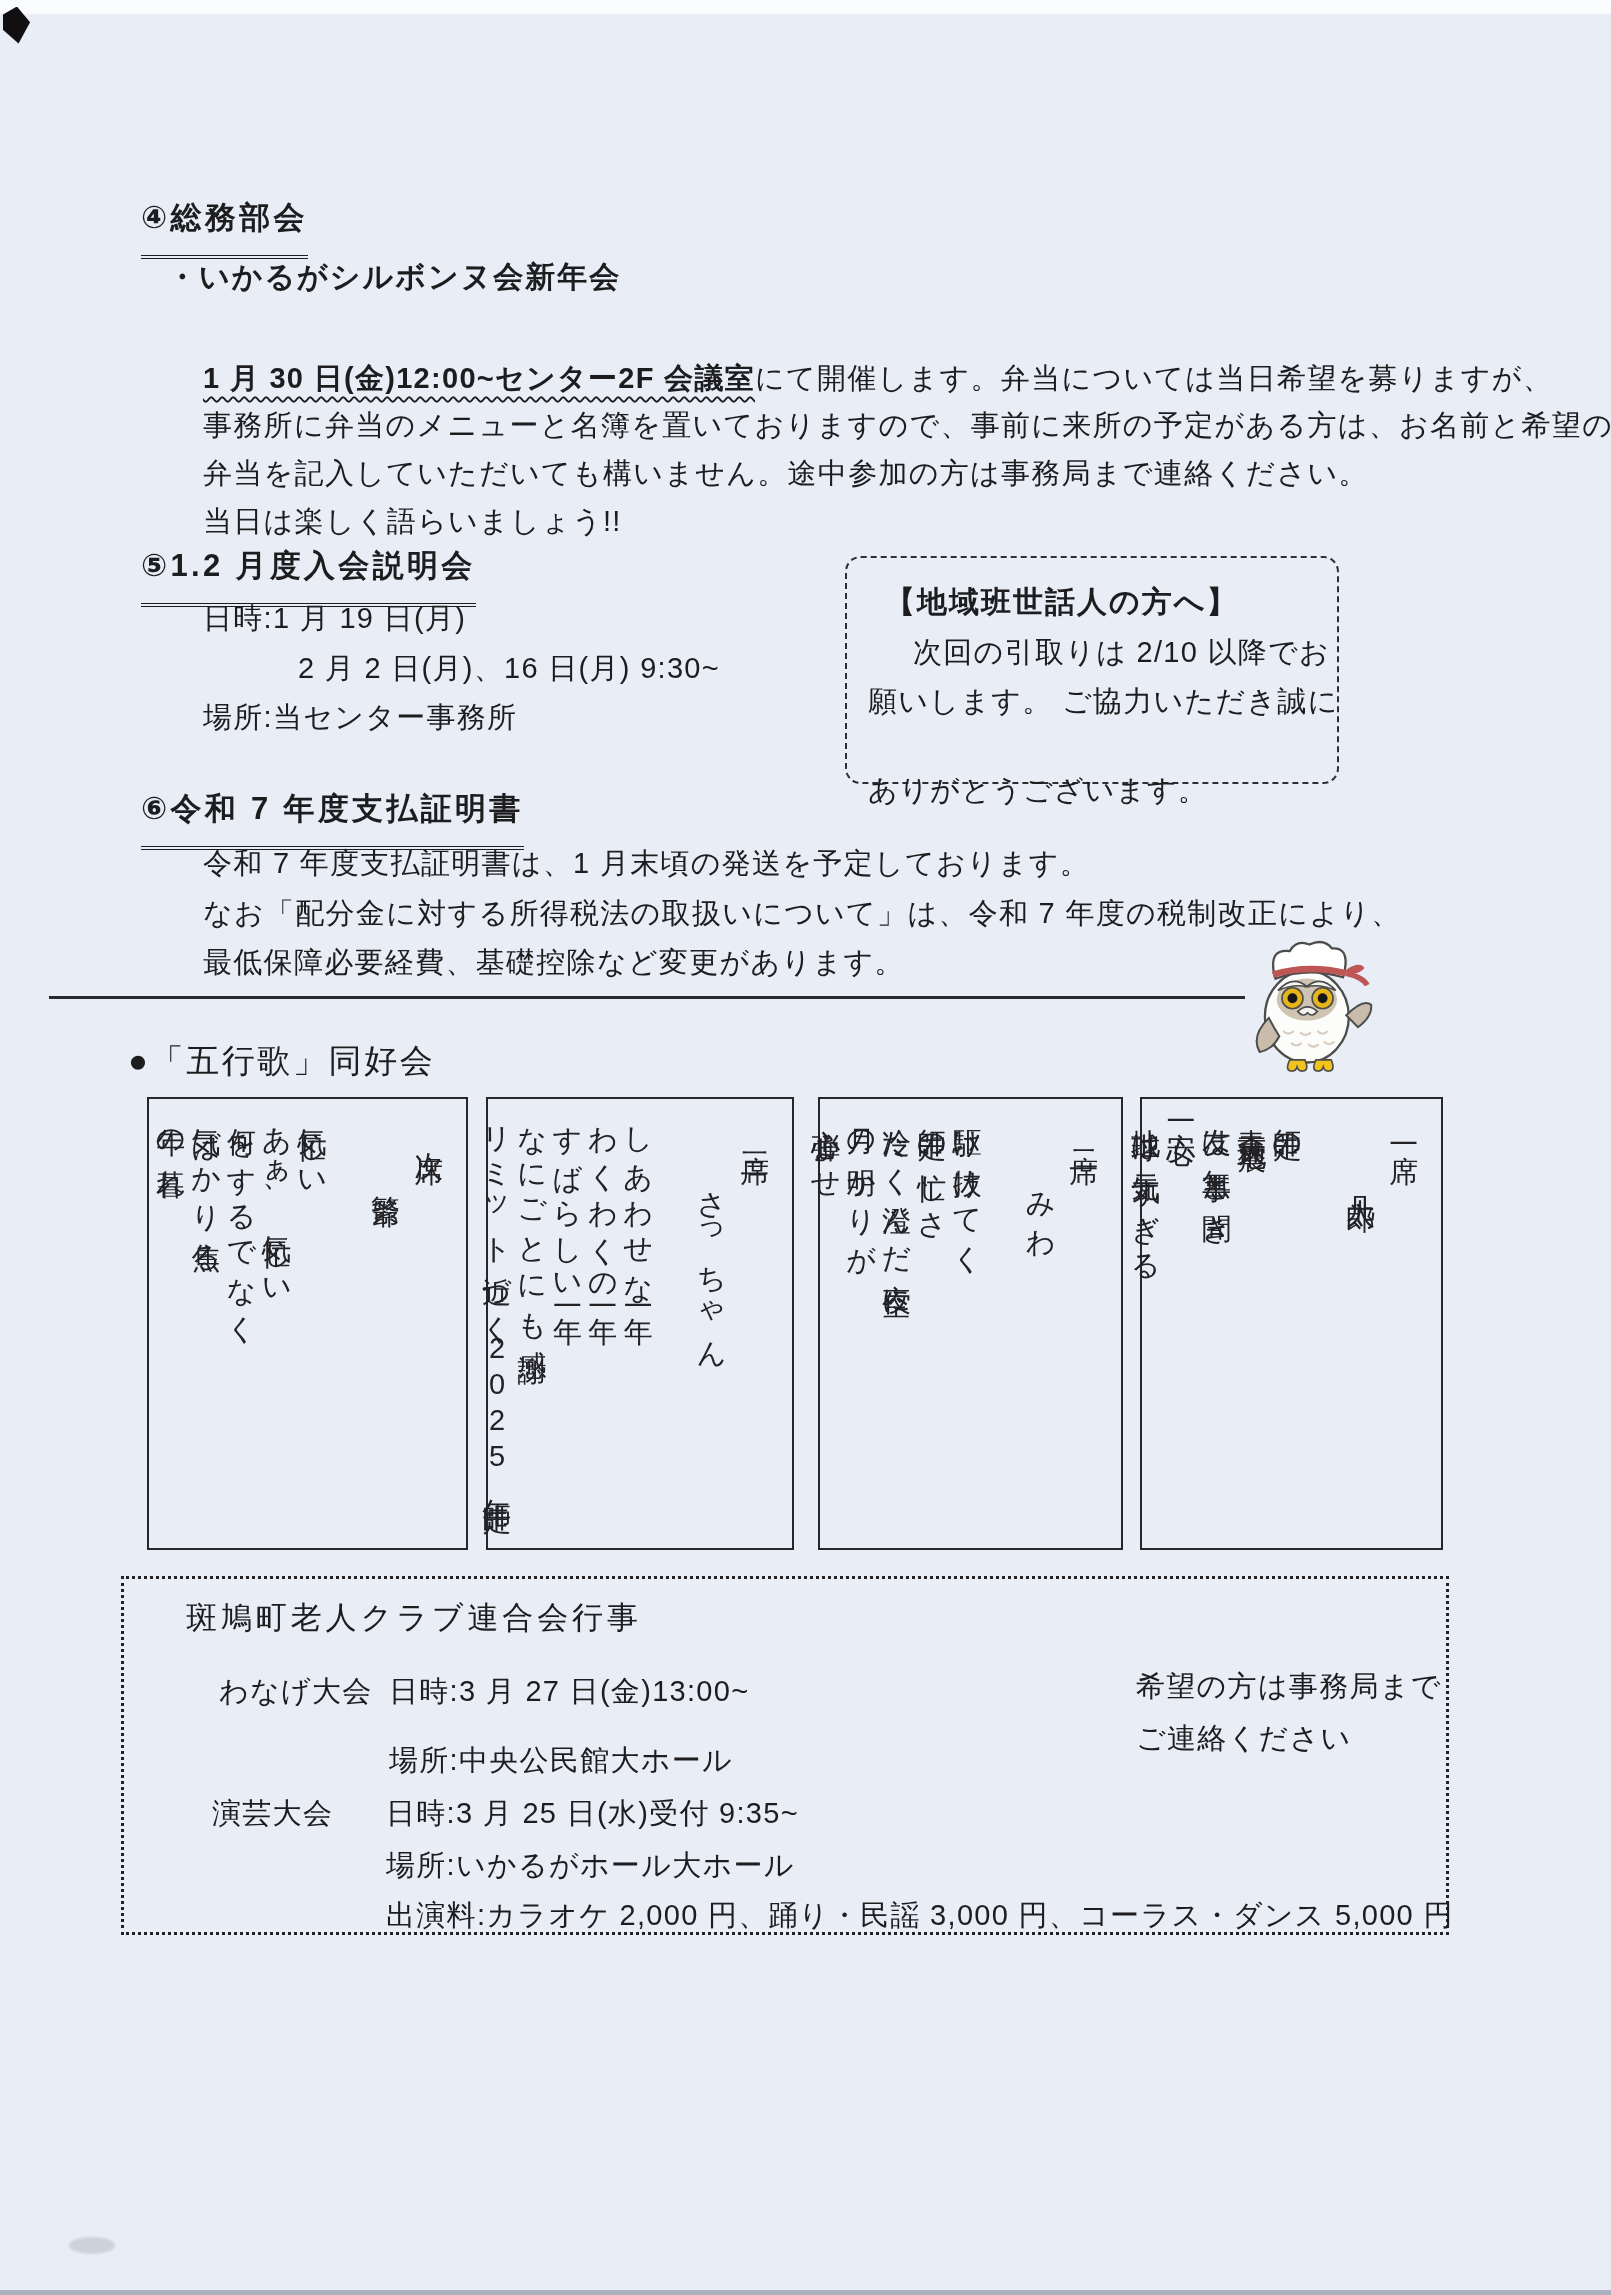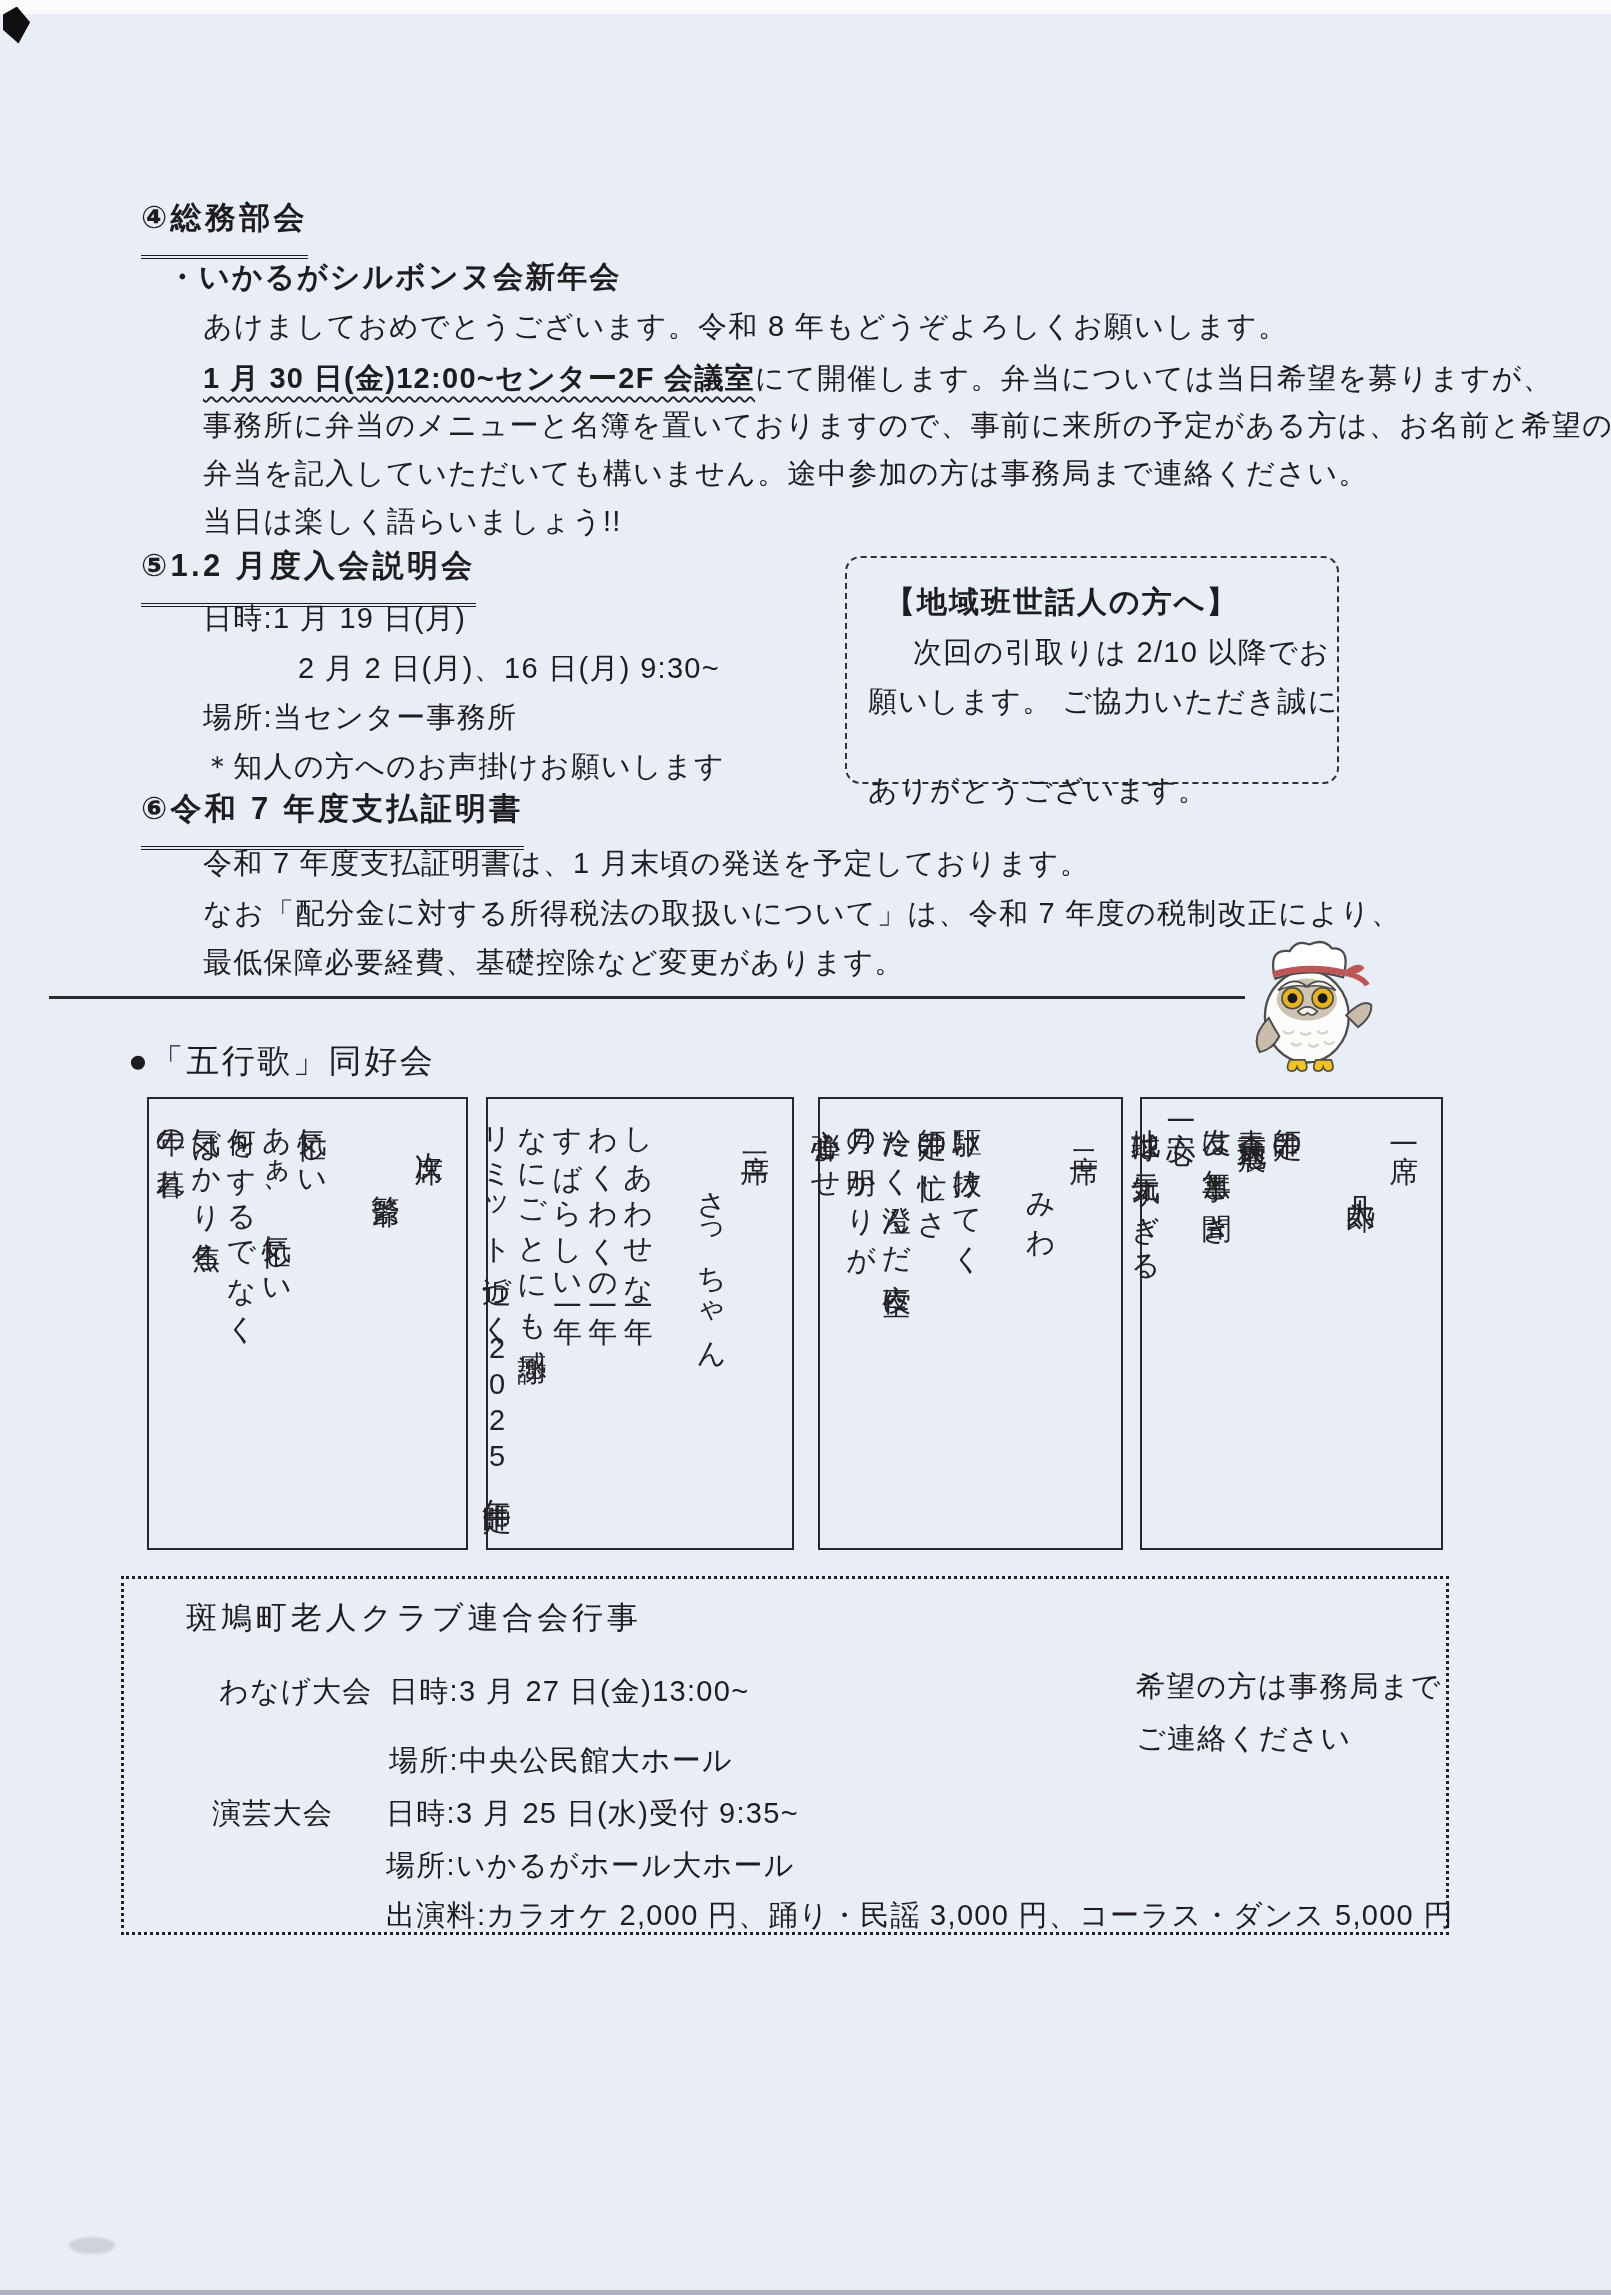--- a/index.html
+++ b/index.html
@@ -65,31 +65,29 @@
 </head>
 <body>
 
 <div class="page">
 
   <div class="abs top-strip"></div>
   <div class="abs corner-mark"></div>
 
   <div class="abs heading" style="left:141px; top:197px;">④総務部会</div>
   <div class="abs t" style="left:167px; top:257px; font-size:30px; font-weight:bold; letter-spacing:2px;">・いかるがシルボンヌ会新年会</div>
-  <div class="abs t" style="left:203px; top:307px;">あけましておめでとうございます。令和 8 年もどうぞよろしくお願いします。</div>
   <div class="abs t" style="left:203px; top:359px;"><span class="wavy">1 月 30 日(金)12:00~センター2F 会議室</span><span>にて開催します。弁当については当日希望を募りますが、</span></div>
   <div class="abs t" style="left:203px; top:406px;">事務所に弁当のメニューと名簿を置いておりますので、事前に来所の予定がある方は、お名前と希望の</div>
   <div class="abs t" style="left:203px; top:454px;">弁当を記入していただいても構いません。途中参加の方は事務局まで連絡ください。</div>
   <div class="abs t" style="left:203px; top:502px;">当日は楽しく語らいましょう!!</div>
 
   <div class="abs heading" style="left:141px; top:545px;">⑤1.2 月度入会説明会</div>
   <div class="abs t" style="left:203px; top:599px;">日時:1 月 19 日(月)</div>
   <div class="abs t" style="left:298px; top:649px;">2 月 2 日(月)、16 日(月) 9:30~</div>
   <div class="abs t" style="left:203px; top:698px;">場所:当センター事務所</div>
-  <div class="abs t" style="left:203px; top:747px;">＊知人の方へのお声掛けお願いします</div>
 
   <div class="abs notice-box" style="left:845px; top:556px; width:490px; height:224px;">
     <div class="abs notice-title" style="left:38px; top:23.6px;">【地域班世話人の方へ】</div>
     <div class="abs t" style="left:66px; top:75px;">次回の引取りは 2/10 以降でお</div>
     <div class="abs t" style="left:21px; top:124px;">願いします。 ご協力いただき誠に</div>
     <div class="abs t" style="left:21px; top:173px;margin-top:40px;">ありがとうございます。</div>
   </div>
 
   <div class="abs heading" style="left:141px; top:788px;">⑥令和 7 年度支払証明書</div>
   <div class="abs t" style="left:203px; top:844px;">令和 7 年度支払証明書は、1 月末頃の発送を予定しております。</div>

